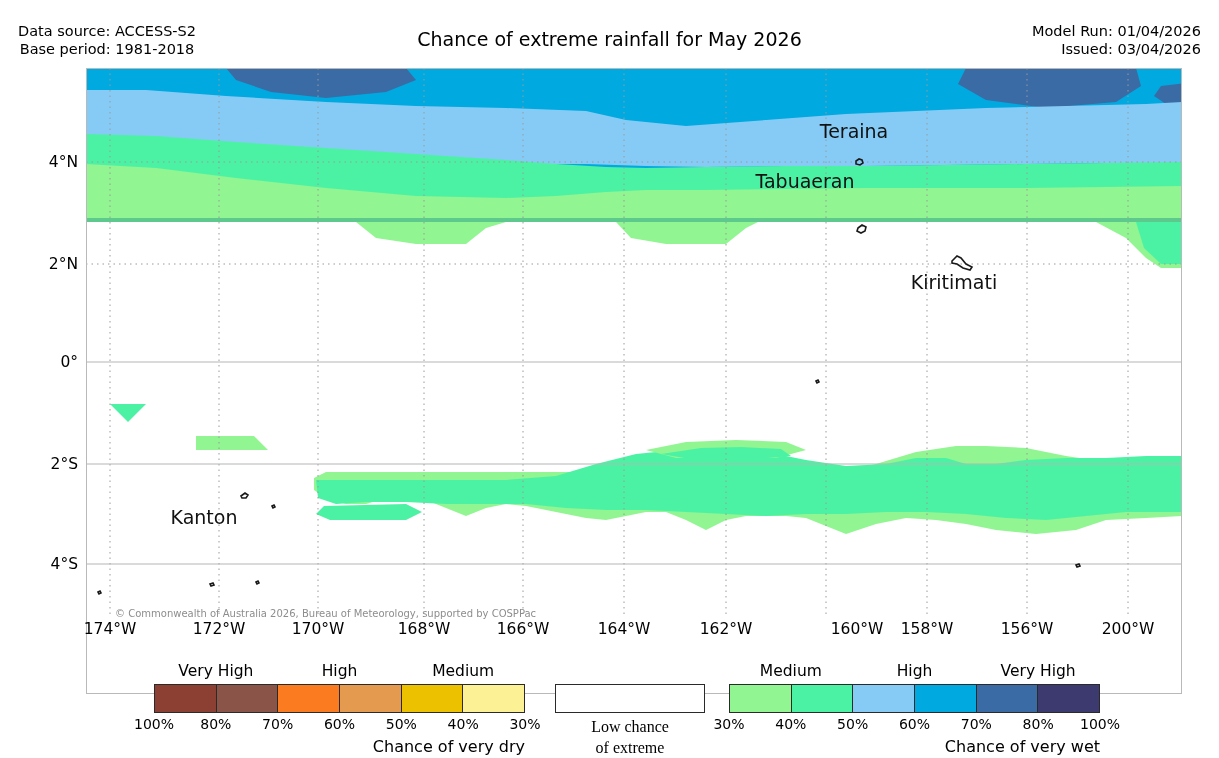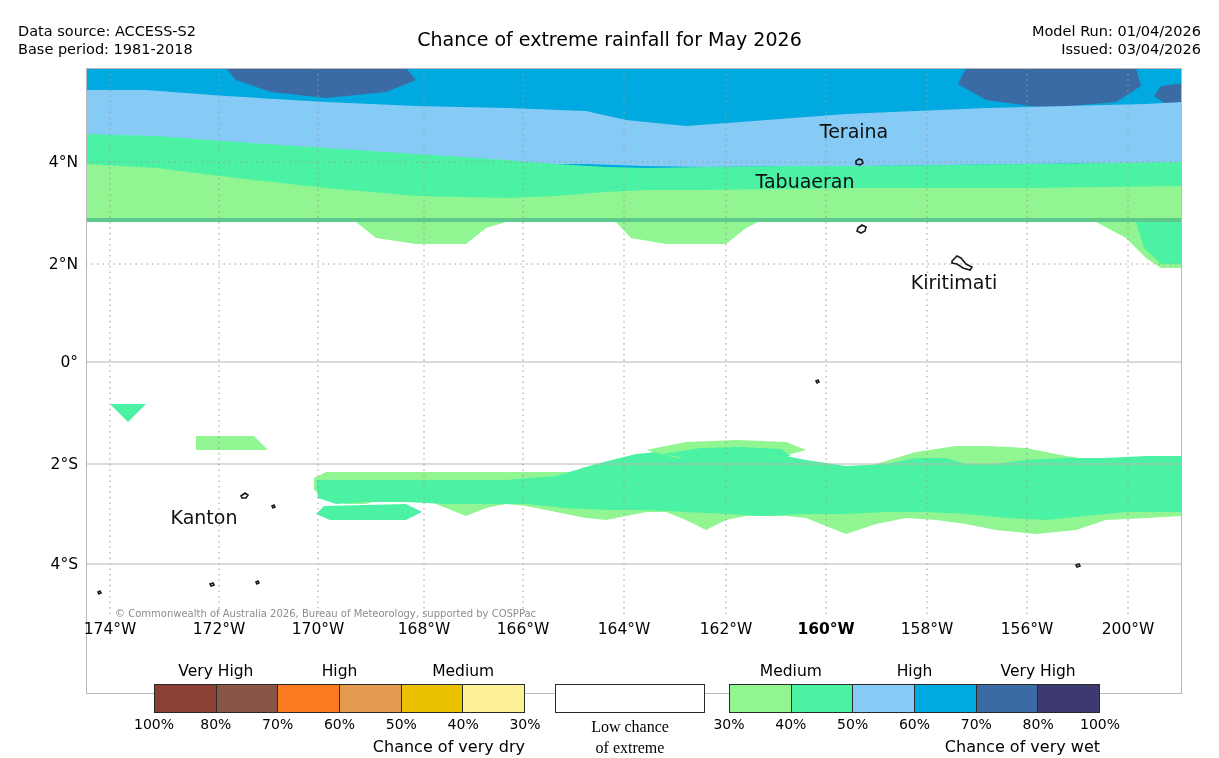--- a/index.html
+++ b/index.html
@@ -4,21 +4,21 @@
 <style>
   html,body{margin:0;padding:0;}
   body{
     width:1219px;height:758px;background:#ffffff;
     font-family:"DejaVu Sans", sans-serif;
     color:#000;overflow:hidden;position:relative;
   }
   .abs{position:absolute;}
 
   
-  #hdr-left{left:18px;top:22px;font-size:14.5px;line-height:18px;text-align:left;}
+  #hdr-left{left:18px;top:22px;font-size:14.5px;line-height:18px;text-align:center;}
   #hdr-right{right:18px;top:22px;font-size:14.5px;line-height:18px;text-align:right;}
   #title{left:0;right:0;top:28px;text-align:center;font-size:19px;}
 
   
   #map-wrap{left:86px;top:68px;width:1096px;height:626px;}
   #map-clip{position:absolute;inset:0;overflow:hidden;background:#fff;}
   #map-svg{position:absolute;inset:0;}
   #map-frame{position:absolute;inset:0;border:1px solid #b9b9b9;pointer-events:none;box-sizing:border-box;}
 
   
@@ -164,21 +164,21 @@
 
   <div id="copyright">© Commonwealth of Australia 2026, Bureau of Meteorology, supported by COSPPac</div>
 
   <div class="xlab" style="left:24px;">174°W</div>
   <div class="xlab" style="left:133px;">172°W</div>
   <div class="xlab" style="left:232px;">170°W</div>
   <div class="xlab" style="left:338px;">168°W</div>
   <div class="xlab" style="left:437px;">166°W</div>
   <div class="xlab" style="left:538px;">164°W</div>
   <div class="xlab" style="left:640px;">162°W</div>
-  <div class="xlab" style="left:740px;font-weight:bold;">160°W</div>
+  <div class="xlab" style="left:771px;">160°W</div>
   <div class="xlab" style="left:841px;">158°W</div>
   <div class="xlab" style="left:941px;">156°W</div>
   <div class="xlab" style="left:1042px;">200°W</div>
 
   <div class="ylab" style="top:94px;">4°N</div>
   <div class="ylab" style="top:196px;">2°N</div>
   <div class="ylab" style="top:294px;">0°</div>
   <div class="ylab" style="top:396px;">2°S</div>
   <div class="ylab" style="top:496px;">4°S</div>
 </div>

